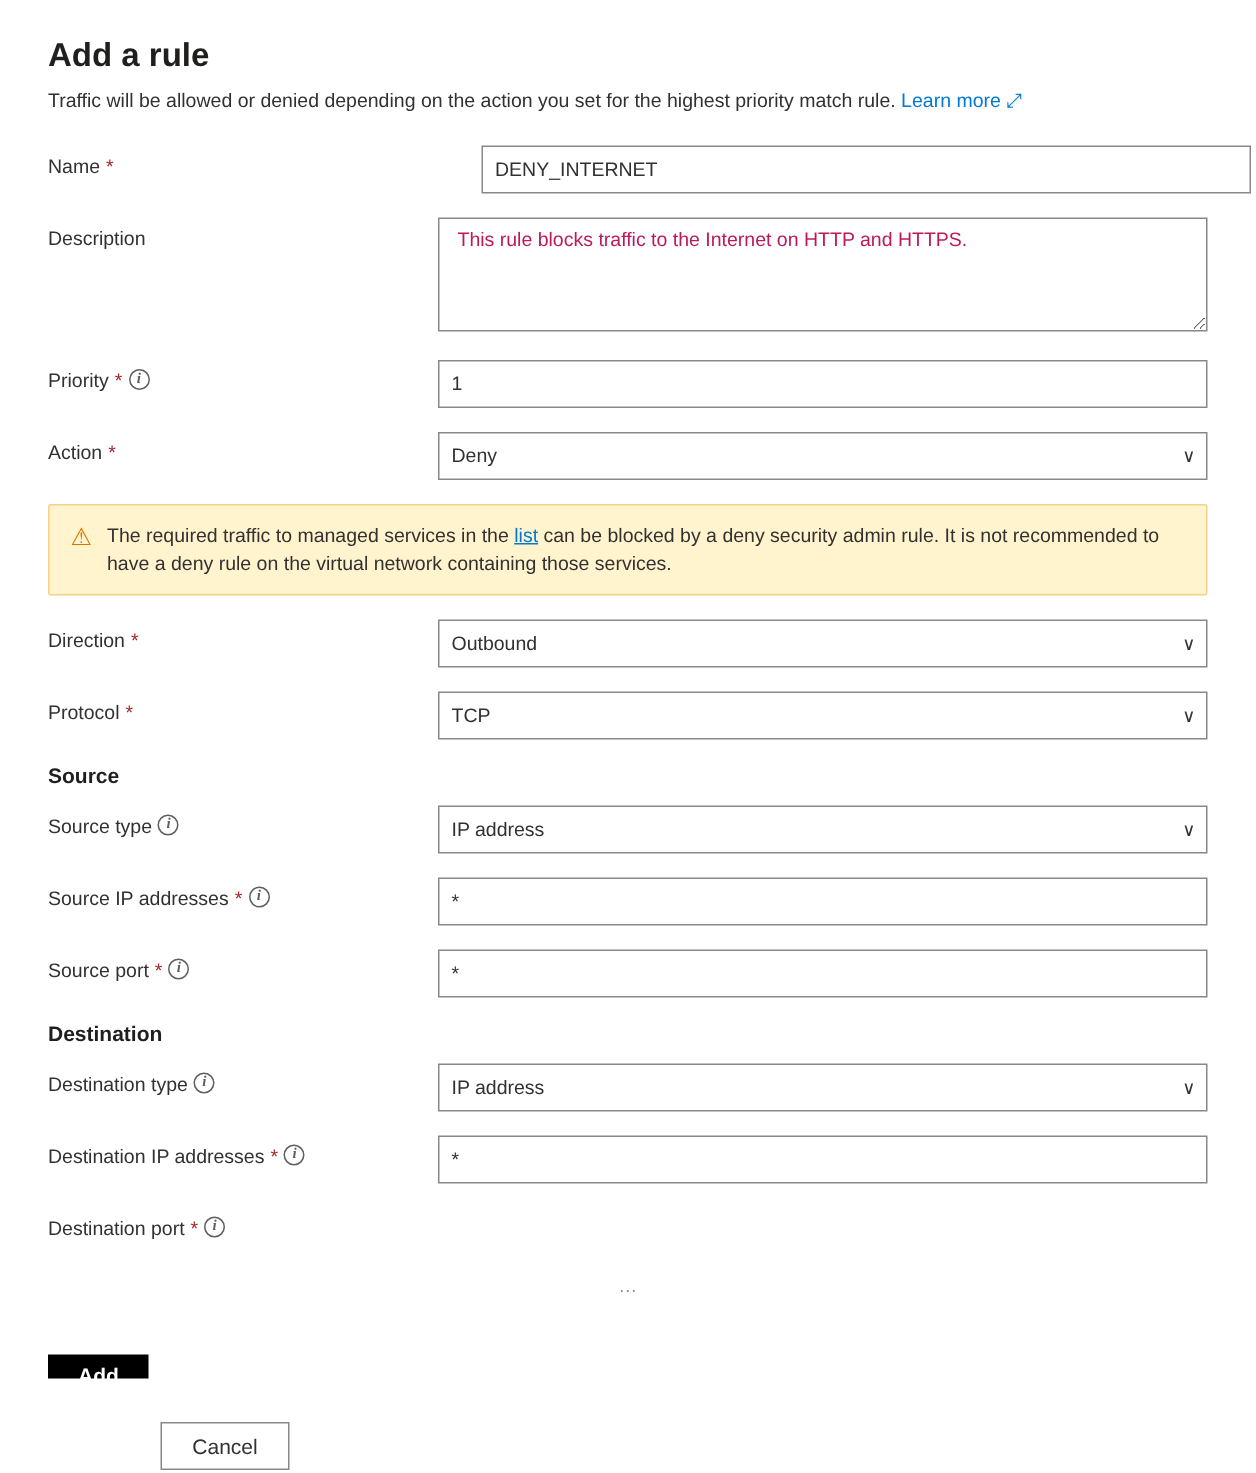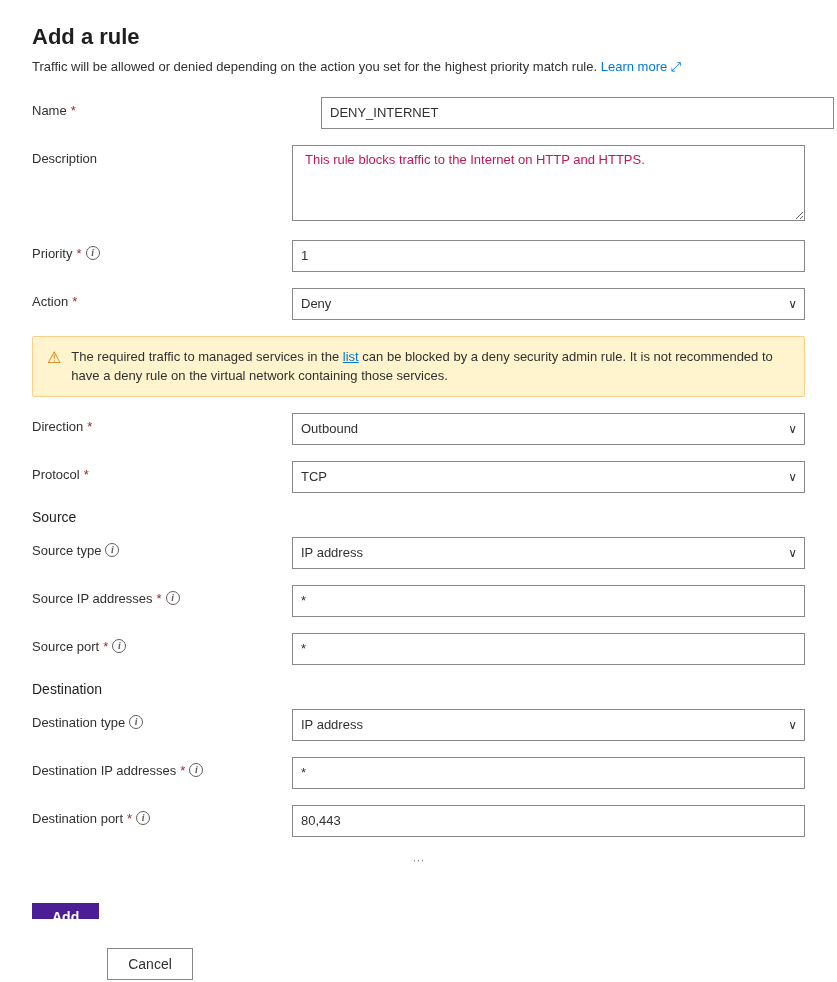--- a/index.html
+++ b/index.html
@@ -138,33 +138,33 @@
       font-size: 13px;
       color: #323130;
       line-height: 1.5;
     }
     .warning-text a {
       color: #0078d4;
       text-decoration: underline;
     }
     .section-header {
       font-size: 14px;
-      font-weight: 400;
+      font-weight: 700;
       color: #201f1e;
       margin-bottom: 12px;
       margin-top: 4px;
     }
     .bottom-actions {
       display: flex;
       gap: 8px;
       margin-top: 20px;
       padding-top: 16px;
     }
     .btn-primary {
-      background: #4c1d95;
+      background: #000000;
       color: #ffffff;
       border: none;
       padding: 6px 20px;
       font-size: 14px;
       font-weight: 600;
       cursor: pointer;
       height: 16px;
     }
     .btn-secondary {
       background: #ffffff;
@@ -351,23 +351,20 @@
     <input type="text" value="*" style="">
   </div>
 </div>
 
 <div class="form-row">
   <div class="form-label">
     <span>Destination port</span>
     <span class="required-star">*</span>
     <span class="info-icon">i</span>
   </div>
-  <div class="form-control">
-    <input type="text" value="80,443" style="">
-  </div>
 </div>
 
 <div class="scroll-hint">···</div>
 
 <div class="bottom-actions">
   <button class="btn-primary">Add</button>
   <button class="btn-secondary">Cancel</button>
 </div>
 
 </body></html>

